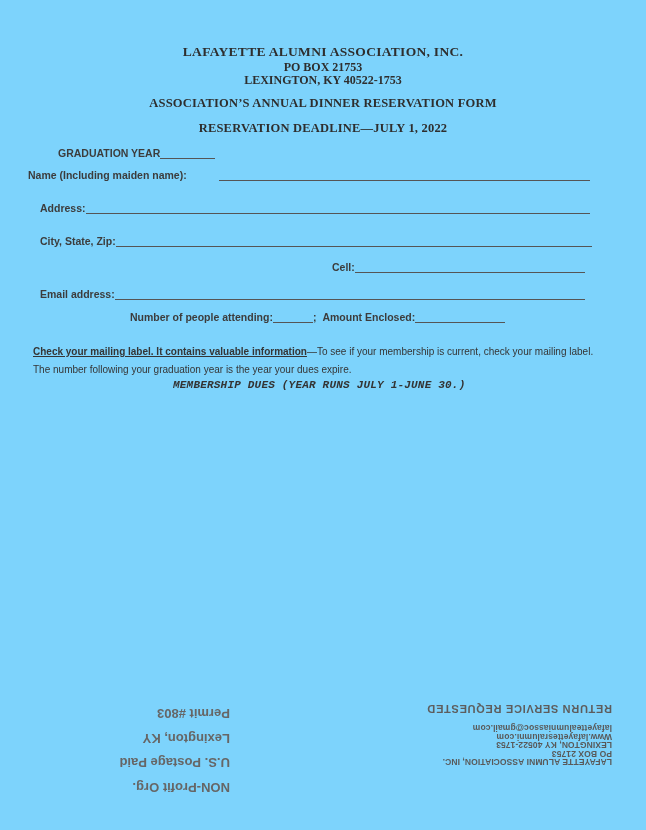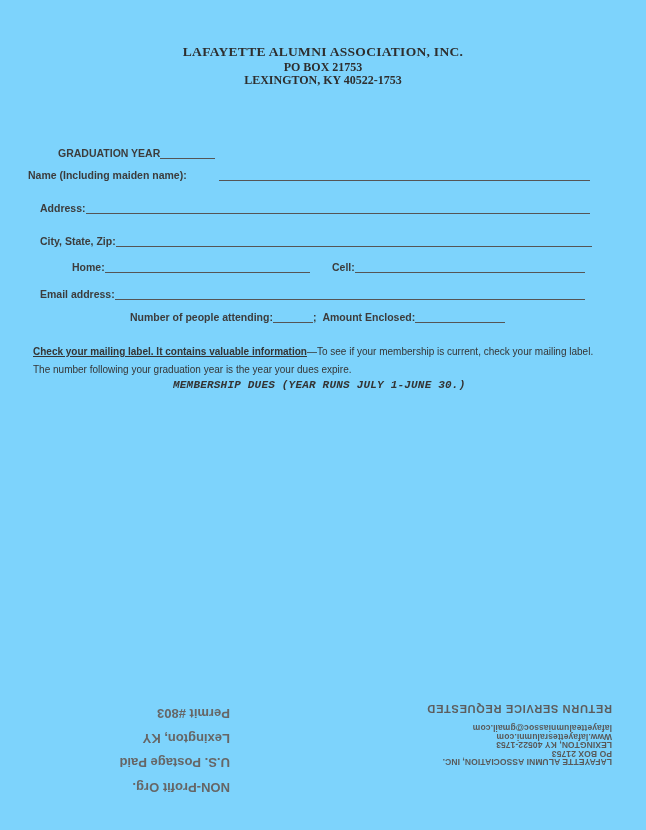--- a/index.html
+++ b/index.html
@@ -64,20 +64,22 @@
   }
 </style>
 </head>
 <body>
 
 <div class="page">
 
   <div class="hdr hdr-org">LAFAYETTE ALUMNI ASSOCIATION, INC.</div>
   <div class="hdr hdr-box">PO BOX 21753</div>
   <div class="hdr hdr-city">LEXINGTON, KY 40522-1753</div>
+  <div class="hdr hdr-title">ASSOCIATION’S ANNUAL DINNER RESERVATION FORM</div>
+  <div class="hdr hdr-deadline">RESERVATION DEADLINE—JULY 1, 2022</div>
 
   <div class="row r-grad">
     <span class="lbl">GRADUATION YEAR</span>
       <span class="fline" style="width:55px;"></span>
   </div>
 
   <div class="row r-name">
     <span class="lbl">Name (Including maiden name):</span>
       <span class="gap6"></span>
       <span class="fline grow"></span>
@@ -86,24 +88,20 @@
   <div class="row r-city">
     <span class="lbl">City, State,  Zip:</span>
       <span class="fline grow"></span>
   </div>
 
   <div class="row r-addr">
     <span class="lbl">Address:</span>
       <span class="fline grow"></span>
   </div>
 
-  <div class="row r-home">
-    <span class="lbl">Home:</span>
-      <span class="fline grow"></span>
-  </div>
 
   <div class="row r-cell">
     <span class="lbl">Cell:</span>
       <span class="fline grow"></span>
   </div>
 
   <div class="row r-email">
     <span class="lbl">Email address:</span>
       <span class="fline grow"></span>
   </div>

